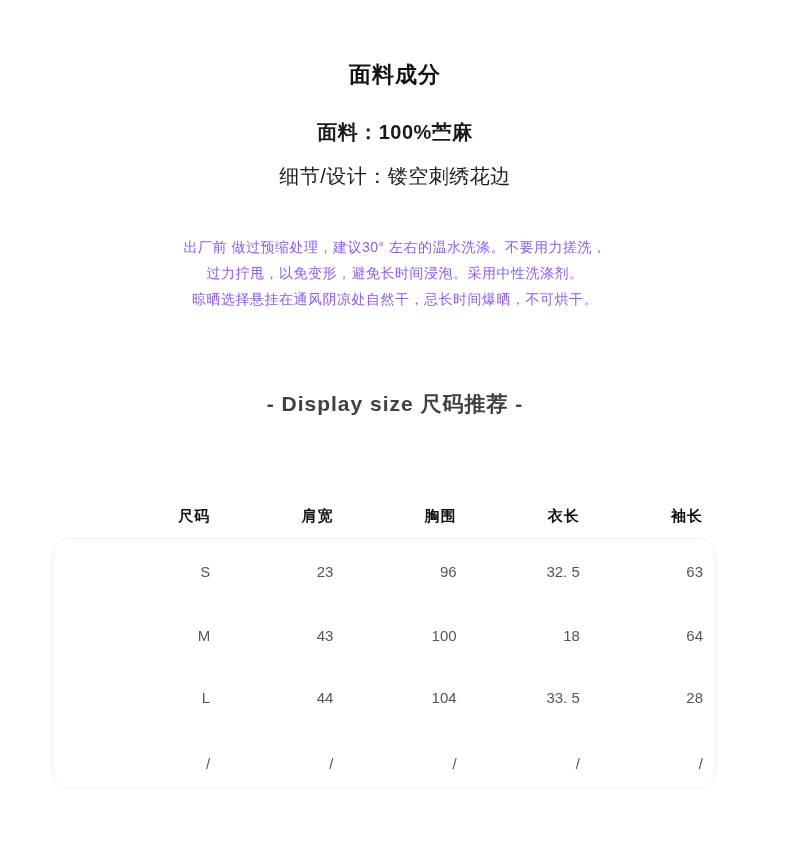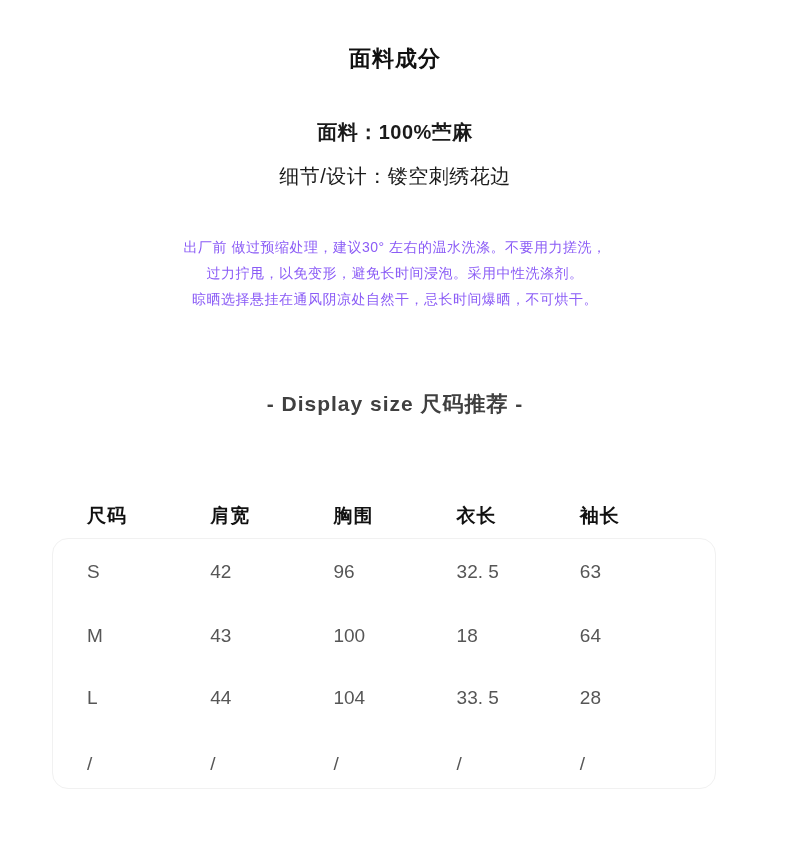--- a/index.html
+++ b/index.html
@@ -16,21 +16,21 @@
     font-family: "Liberation Sans", "DejaVu Sans", sans-serif;
     overflow: hidden;
   }
   .abs-center {
     position: absolute;
     left: 0;
     right: 0;
     text-align: center;
   }
   .fabric-title {
-    top: 44px;
+    top: 60px;
     font-size: 22px;
     font-weight: 700;
     color: #111111;
     letter-spacing: 1px;
   }
   .fabric-line-1 {
     top: 119px;
     font-size: 20px;
     font-weight: 700;
     color: #1a1a1a;
@@ -70,23 +70,23 @@
   }
   .trow {
     position: absolute;
     left: 87px;
     width: 616px;
     height: 36px;
     display: flex;
   }
   .trow > div {
     flex: 1;
-    text-align: left;
+    text-align: right;
     line-height: 36px;
-    font-size: 19px;
+    font-size: 15px;
   }
   .trow.header-row { top: 498px; }
   .trow.header-row > div {
     font-weight: 700;
     color: #111111;
     letter-spacing: 1px;
   }
   .trow.row-s { top: 554px; }
   .trow.row-m { top: 618px; }
   .trow.row-l { top: 680px; }
@@ -120,21 +120,21 @@
   <div class="trow header-row">
     <div>尺码</div>
     <div>肩宽</div>
     <div>胸围</div>
     <div>衣长</div>
     <div>袖长</div>
   </div>
 
   <div class="trow data-row row-s">
     <div>S</div>
-    <div>42</div>
+    <div>23</div>
     <div>96</div>
     <div>32. 5</div>
     <div>63</div>
   </div>
 
   <div class="trow data-row row-m">
     <div>M</div>
     <div>43</div>
     <div>100</div>
     <div>18</div>

